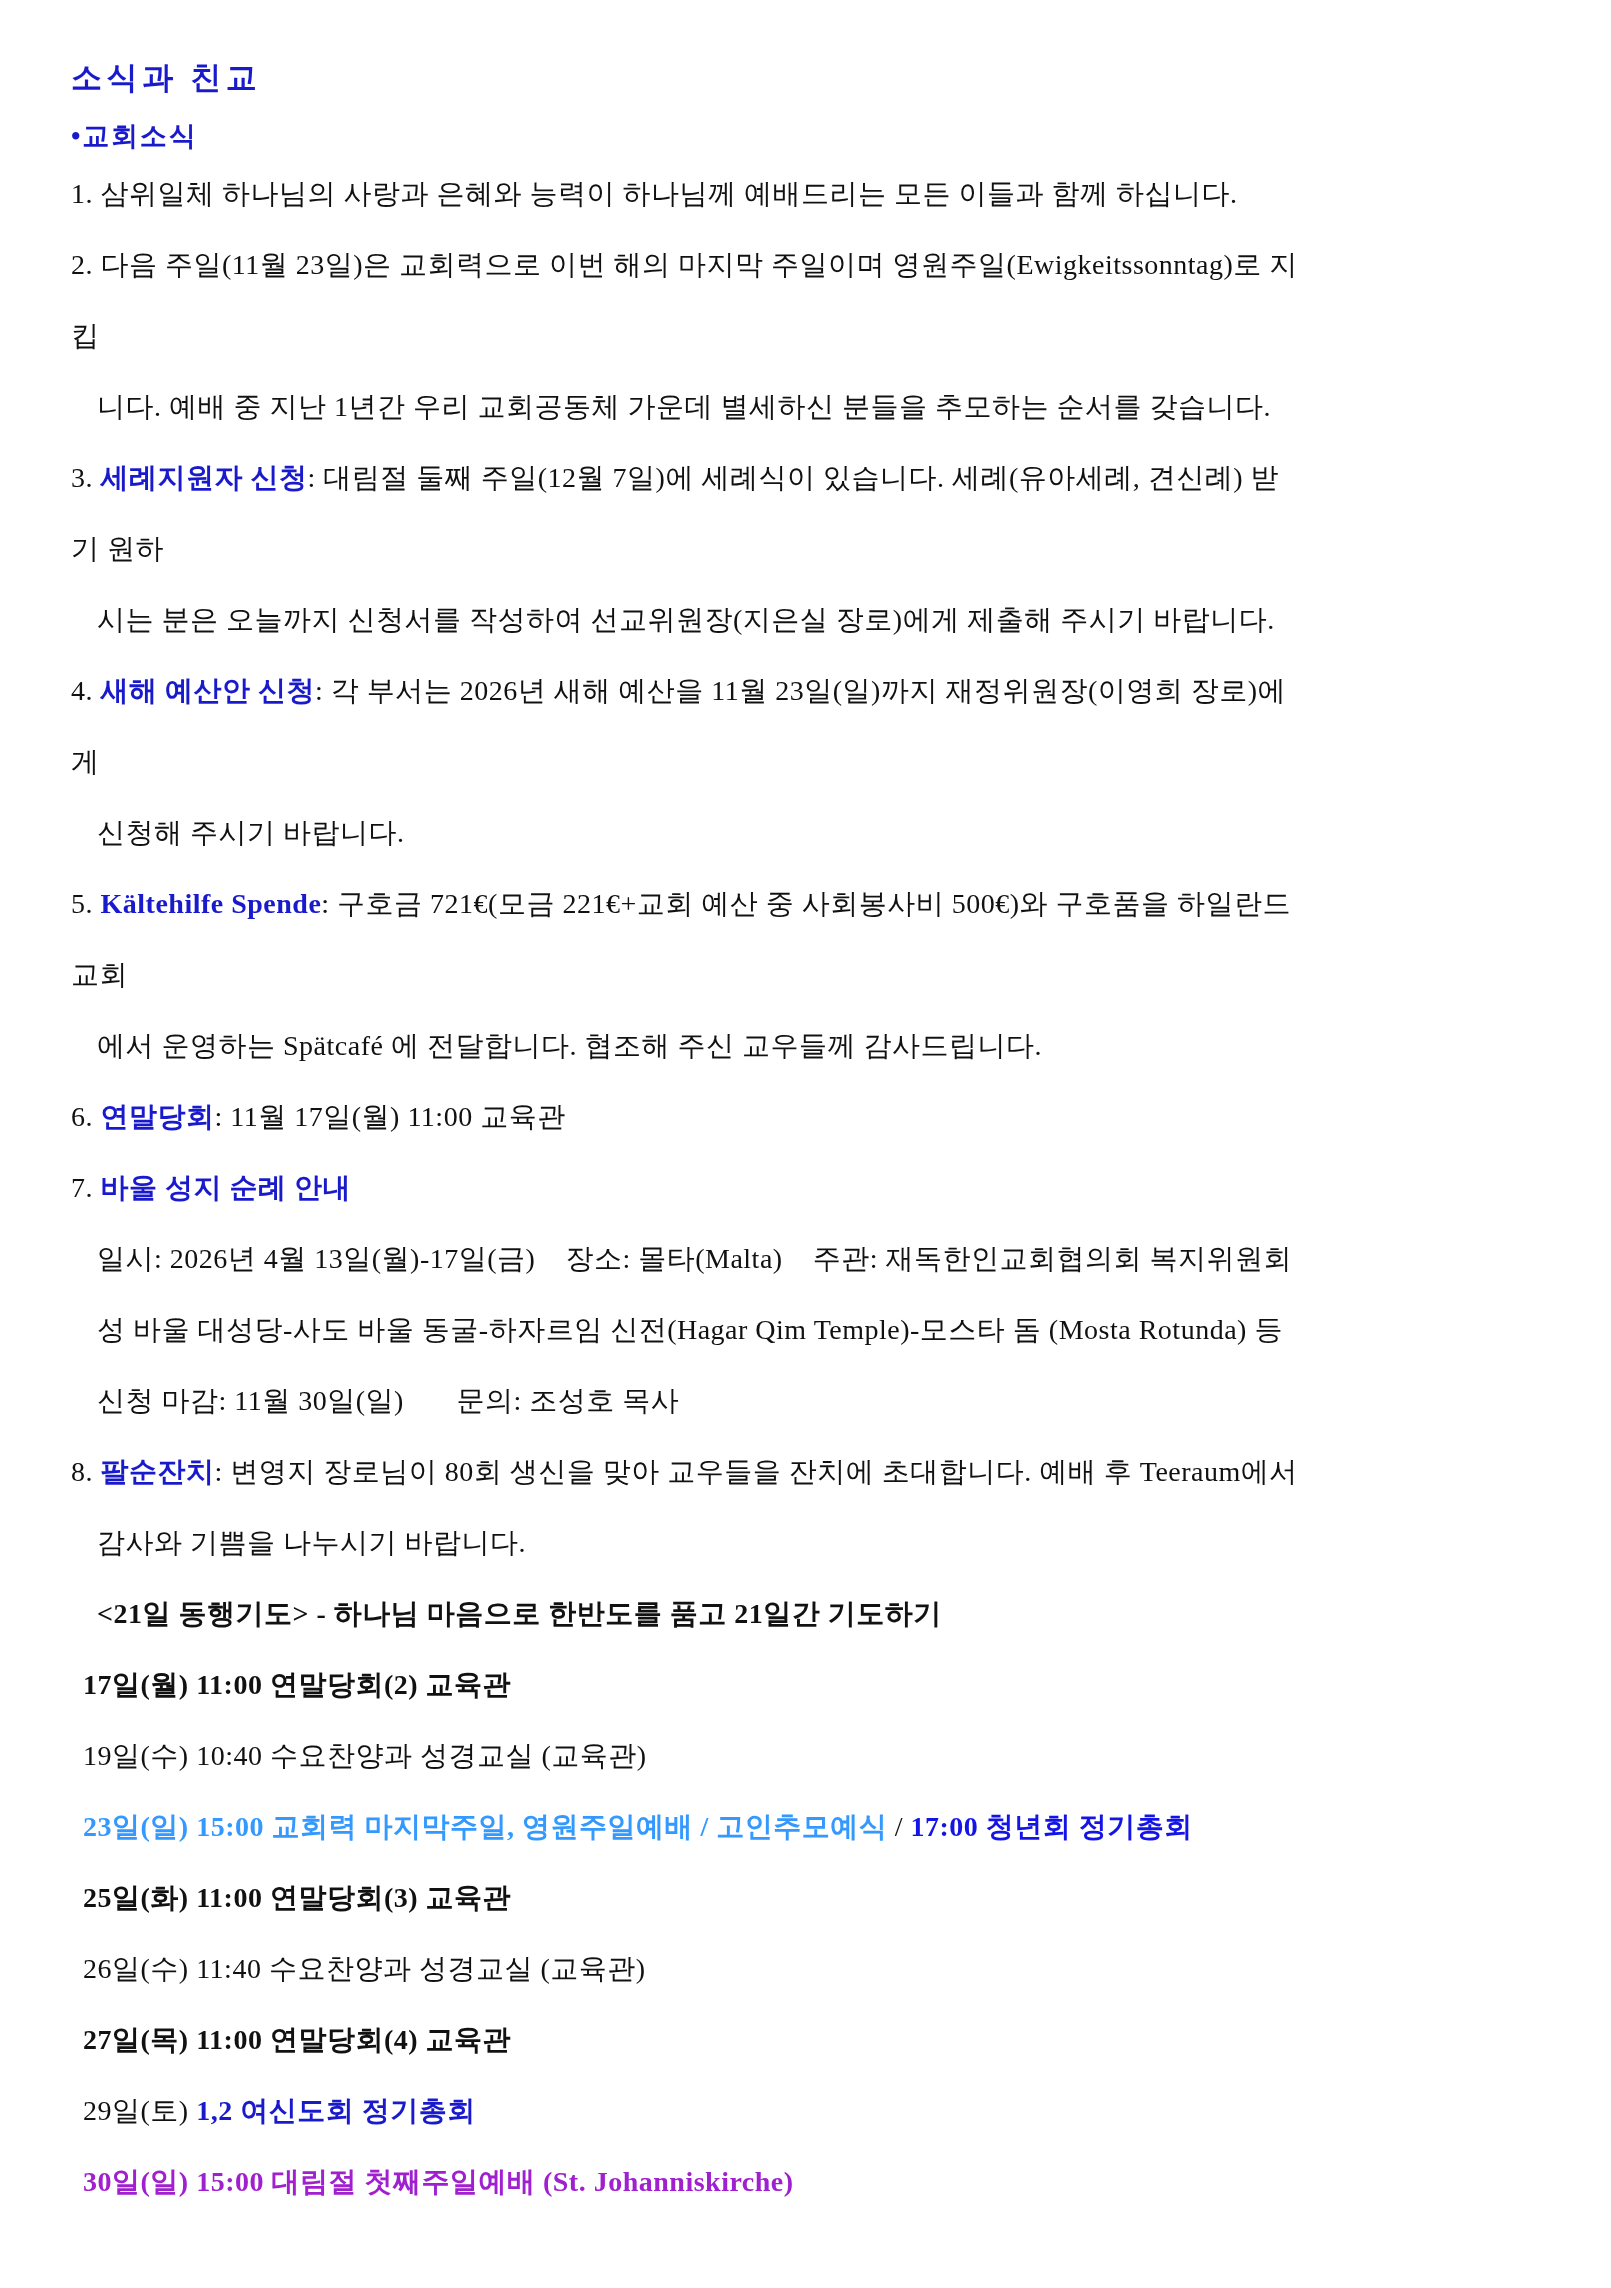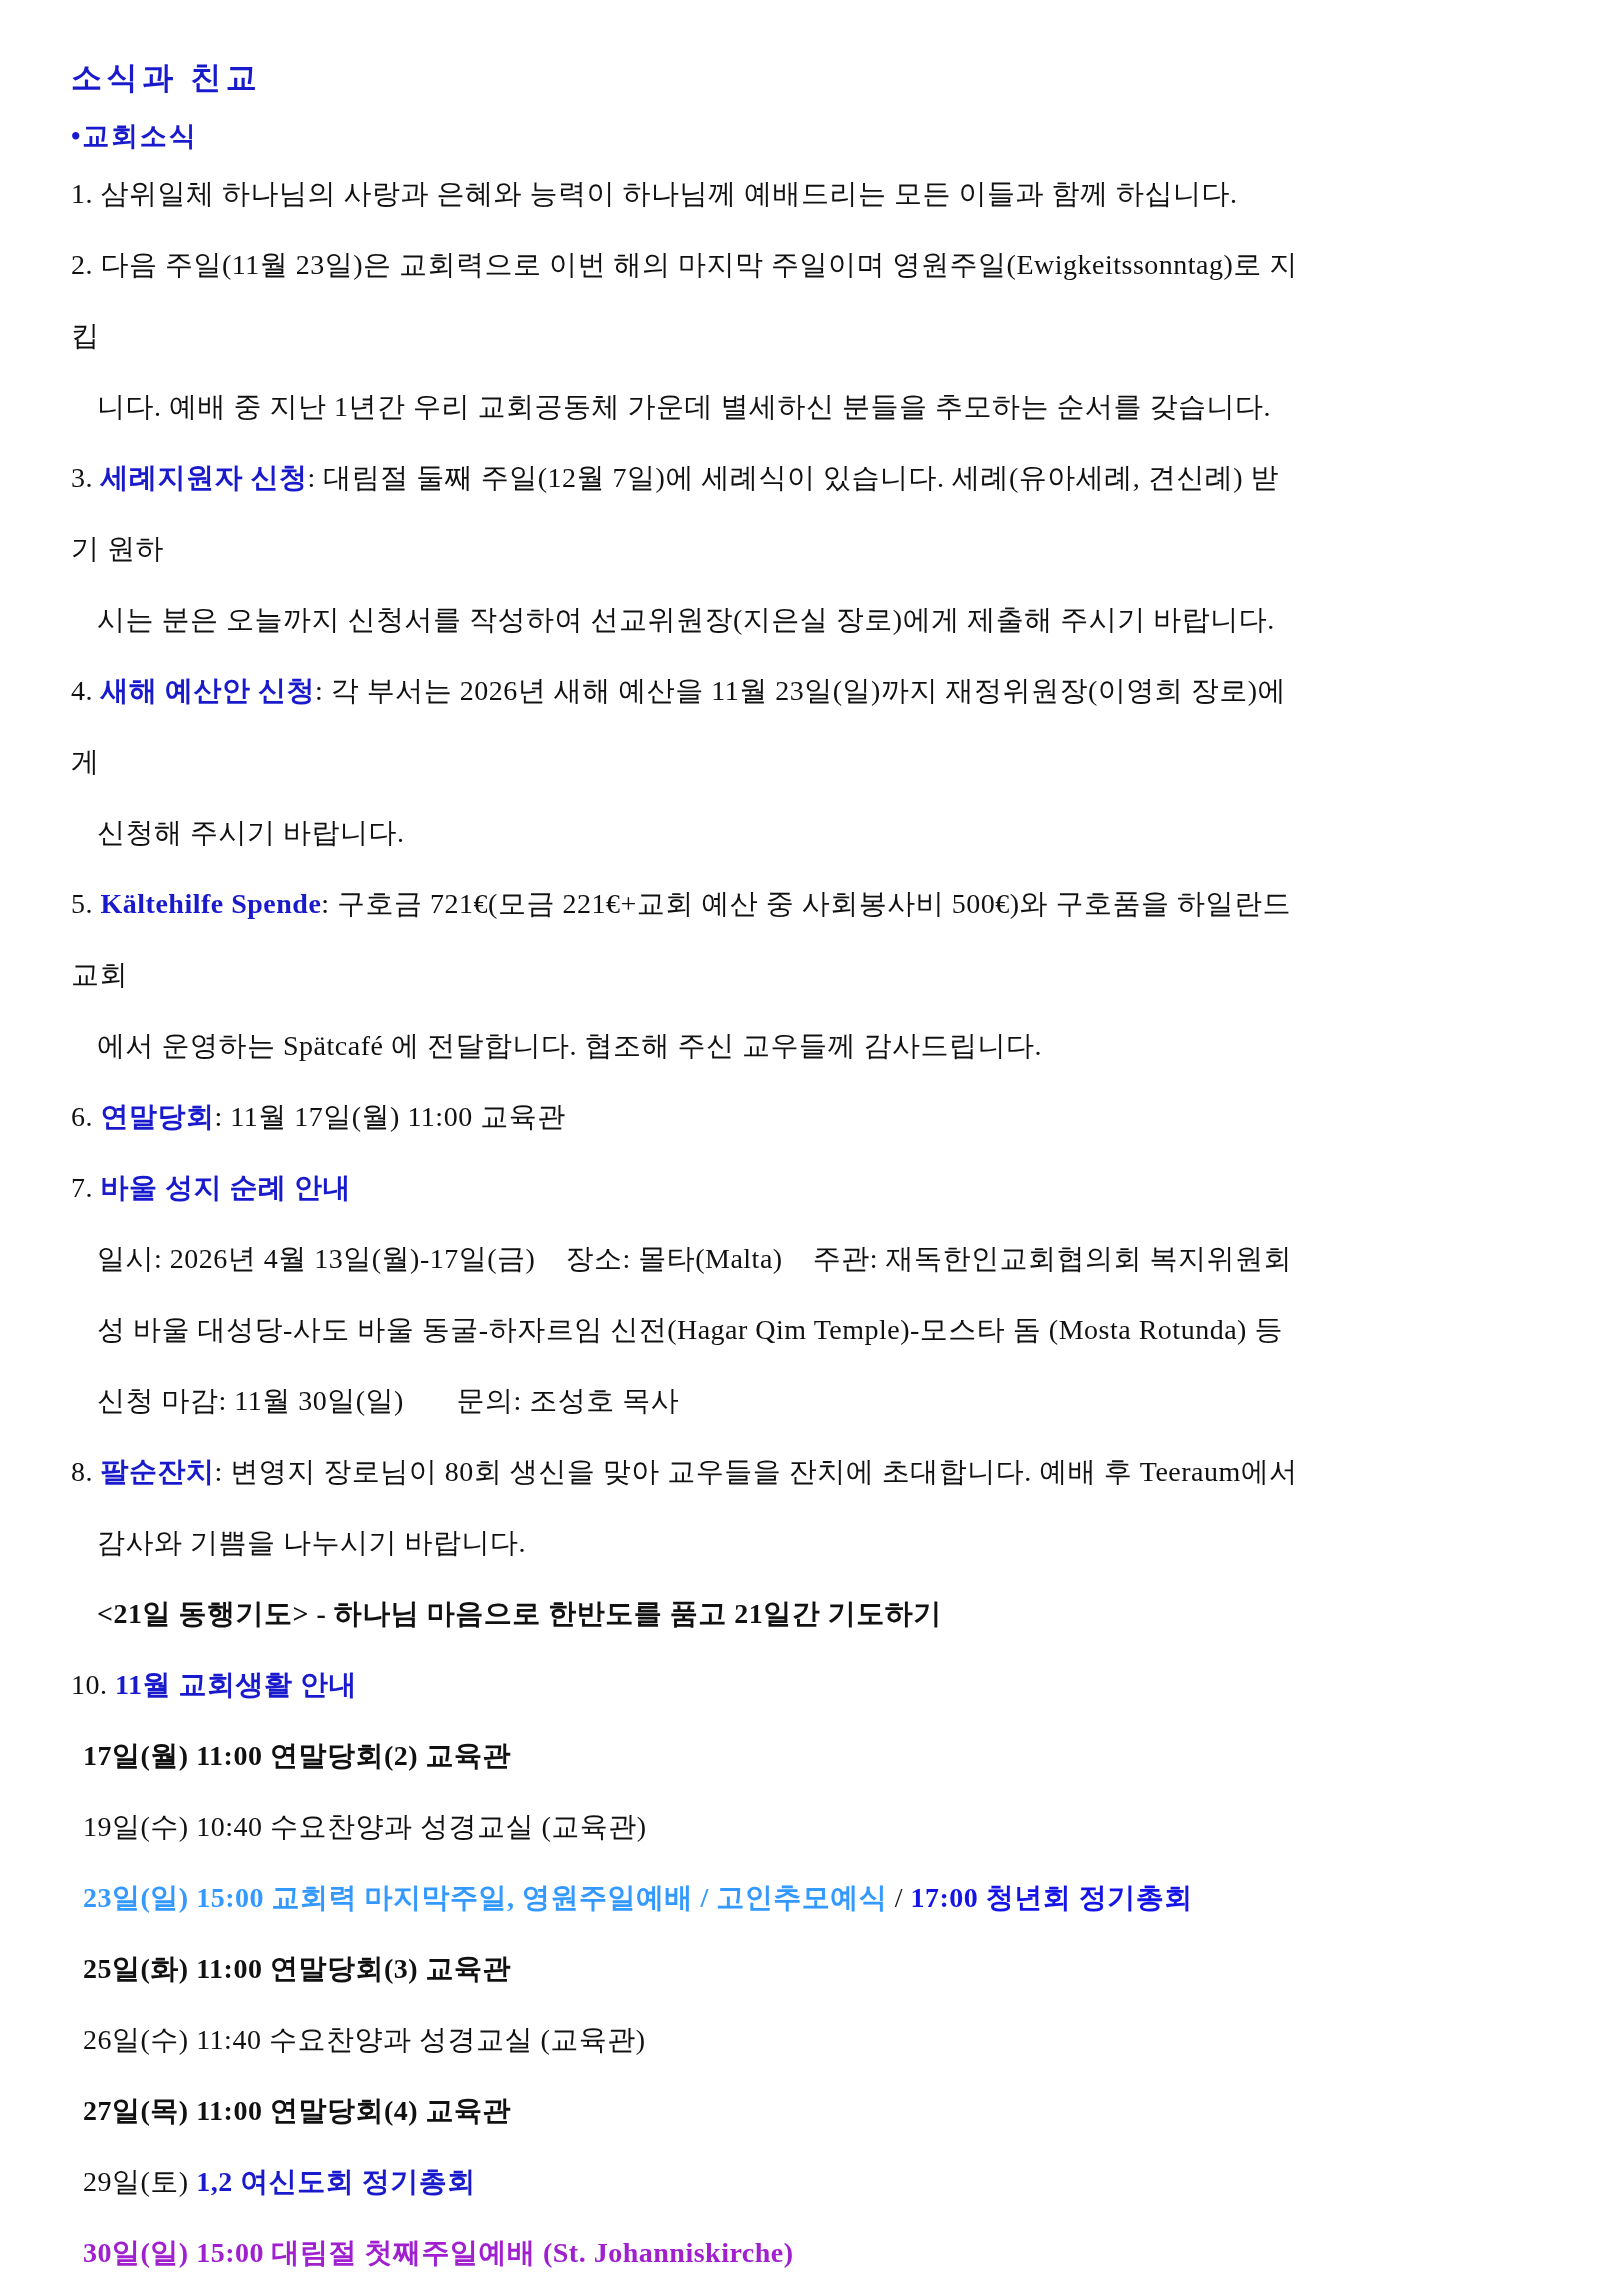--- a/index.html
+++ b/index.html
@@ -70,21 +70,20 @@
   <p class="line"><span>7. </span><span class="s-blue">바울 성지 순례 안내</span></p>
   <p class="line ind-cont"><span>일시: 2026년 4월 13일(월)-17일(금)    장소: 몰타(Malta)    주관: 재독한인교회협의회 복지위원회</span></p>
   <p class="line ind-cont"><span>성 바울 대성당-사도 바울 동굴-하자르임 신전(Hagar Qim Temple)-모스타 돔 (Mosta Rotunda) 등</span></p>
   <p class="line ind-cont"><span>신청 마감: 11월 30일(일)       문의: 조성호 목사</span></p>
 
   <p class="line"><span>8. </span><span class="s-blue">팔순잔치</span><span>: 변영지 장로님이 80회 생신을 맞아 교우들을 잔치에 초대합니다. 예배 후 Teeraum에서</span></p>
   <p class="line ind-cont"><span>감사와 기쁨을 나누시기 바랍니다.</span></p>
 
   <p class="line ind-cont"><span class="s-bold">&lt;21일 동행기도&gt; - 하나님 마음으로 한반도를 품고 21일간 기도하기</span></p>
 
-  <p class="line"><span>10. </span><span class="s-blue">11월 교회생활 안내</span></p>
 
   <p class="line ind-sch"><span class="s-bold">17일(월) 11:00 연말당회(2) 교육관</span></p>
   <p class="line ind-sch"><span>19일(수) 10:40 수요찬양과 성경교실 (교육관)</span></p>
   <p class="line ind-sch"><span class="s-lblue">23일(일) 15:00 교회력 마지막주일, 영원주일예배 / 고인추모예식</span><span> / </span><span class="s-dblue">17:00 청년회 정기총회</span></p>
   <p class="line ind-sch"><span class="s-bold">25일(화) 11:00 연말당회(3) 교육관</span></p>
   <p class="line ind-sch"><span>26일(수) 11:40 수요찬양과 성경교실 (교육관)</span></p>
   <p class="line ind-sch"><span class="s-bold">27일(목) 11:00 연말당회(4) 교육관</span></p>
   <p class="line ind-sch"><span>29일(토) </span><span class="s-blue">1,2 여신도회 정기총회</span></p>
   <p class="line ind-sch"><span class="s-purple">30일(일) 15:00 대림절 첫째주일예배 (St. Johanniskirche)</span></p>
 

